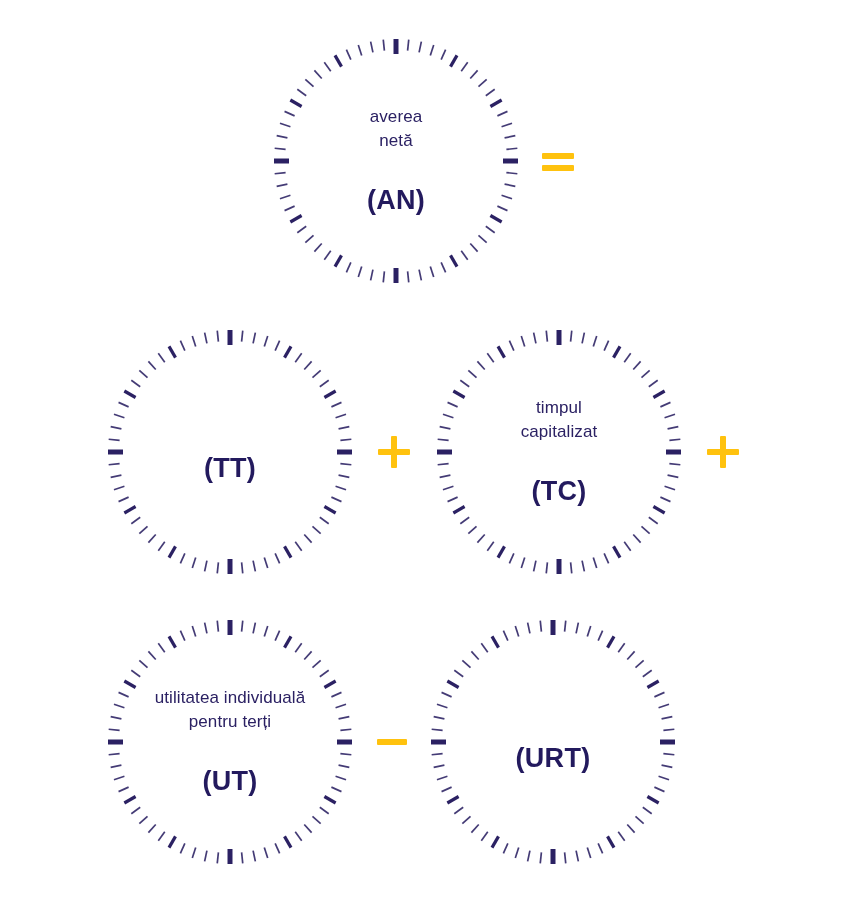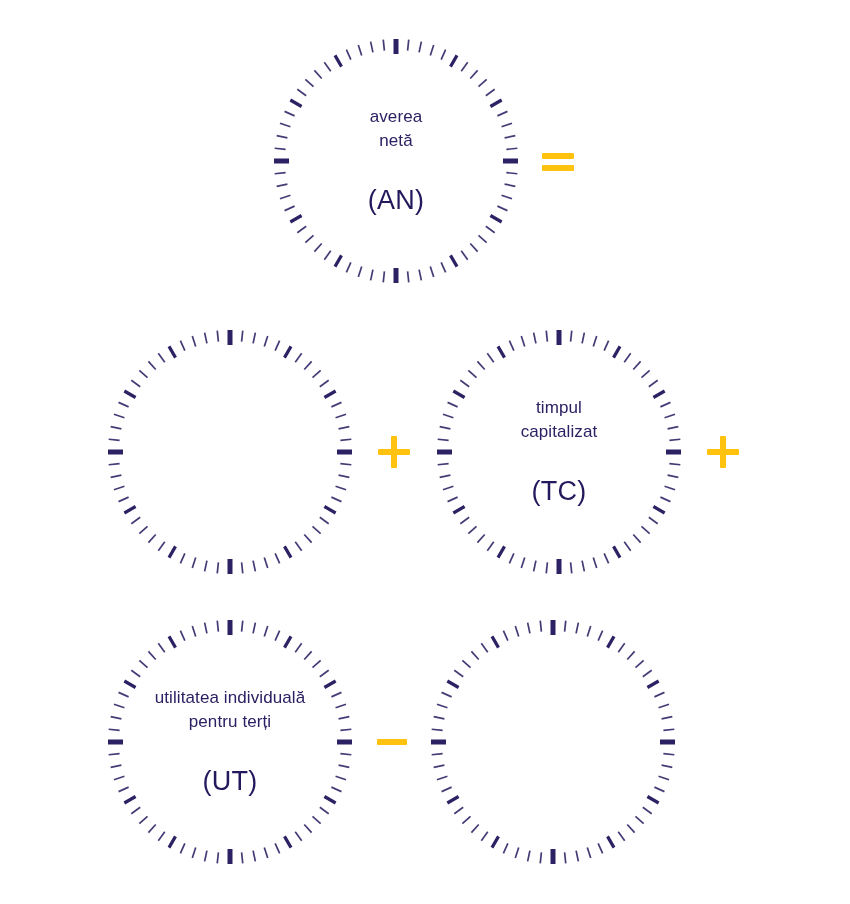--- a/index.html
+++ b/index.html
@@ -48,21 +48,21 @@
     font-size: 17px;
     line-height: 1.42;
     font-weight: 400;
     letter-spacing: 0.1px;
     white-space: pre-line;
   }
 
   .node-abbr {
     color: #231a5e;
     font-size: 27px;
-    font-weight: 400;
+    font-weight: 700;
     letter-spacing: 0.3px;
     margin-top: 32px;
   }
 
   .op {
     position: absolute;
     transform: translate(-50%, -50%);
     color: #ffc20e;
     font-weight: 700;
     line-height: 1;
@@ -235,20 +235,21 @@
           <line x1="51.73" y1="43.51" x2="44.37" y2="35.34" stroke="#2b2163" stroke-width="1.7" stroke-linecap="butt" opacity="0.88"></line>
           <line x1="60.76" y1="36.20" x2="54.29" y2="27.30" stroke="#2b2163" stroke-width="1.7" stroke-linecap="butt" opacity="0.88"></line>
           <line x1="71.50" y1="31.60" x2="65.00" y2="20.34" stroke="#2b2163" stroke-width="3.2" stroke-linecap="butt" opacity="1"></line>
           <line x1="80.85" y1="24.60" x2="76.38" y2="14.55" stroke="#2b2163" stroke-width="1.7" stroke-linecap="butt" opacity="0.88"></line>
           <line x1="91.70" y1="20.43" x2="88.30" y2="9.97" stroke="#2b2163" stroke-width="1.7" stroke-linecap="butt" opacity="0.88"></line>
           <line x1="102.92" y1="17.43" x2="100.63" y2="6.67" stroke="#2b2163" stroke-width="1.7" stroke-linecap="butt" opacity="0.88"></line>
           <line x1="114.40" y1="15.61" x2="113.25" y2="4.67" stroke="#2b2163" stroke-width="1.7" stroke-linecap="butt" opacity="0.88"></line>
         </g>
       </svg>
       <div class="node-labels">
+        <div class="node-abbr">(TT)</div>
       </div>
     </div>
     <div class="node" style="left: 559px; top: 452px;">
       <svg width="252" height="252" viewBox="0 0 252 252">
         <g>
           <line x1="126.00" y1="19.00" x2="126.00" y2="4.00" stroke="#2b2163" stroke-width="5" stroke-linecap="butt" opacity="1"></line>
           <line x1="137.60" y1="15.61" x2="138.75" y2="4.67" stroke="#2b2163" stroke-width="1.7" stroke-linecap="butt" opacity="0.88"></line>
           <line x1="149.08" y1="17.43" x2="151.37" y2="6.67" stroke="#2b2163" stroke-width="1.7" stroke-linecap="butt" opacity="0.88"></line>
           <line x1="160.30" y1="20.43" x2="163.70" y2="9.97" stroke="#2b2163" stroke-width="1.7" stroke-linecap="butt" opacity="0.88"></line>
           <line x1="171.15" y1="24.60" x2="175.62" y2="14.55" stroke="#2b2163" stroke-width="1.7" stroke-linecap="butt" opacity="0.88"></line>
@@ -445,20 +446,21 @@
           <line x1="51.73" y1="43.51" x2="44.37" y2="35.34" stroke="#2b2163" stroke-width="1.7" stroke-linecap="butt" opacity="0.88"></line>
           <line x1="60.76" y1="36.20" x2="54.29" y2="27.30" stroke="#2b2163" stroke-width="1.7" stroke-linecap="butt" opacity="0.88"></line>
           <line x1="71.50" y1="31.60" x2="65.00" y2="20.34" stroke="#2b2163" stroke-width="3.2" stroke-linecap="butt" opacity="1"></line>
           <line x1="80.85" y1="24.60" x2="76.38" y2="14.55" stroke="#2b2163" stroke-width="1.7" stroke-linecap="butt" opacity="0.88"></line>
           <line x1="91.70" y1="20.43" x2="88.30" y2="9.97" stroke="#2b2163" stroke-width="1.7" stroke-linecap="butt" opacity="0.88"></line>
           <line x1="102.92" y1="17.43" x2="100.63" y2="6.67" stroke="#2b2163" stroke-width="1.7" stroke-linecap="butt" opacity="0.88"></line>
           <line x1="114.40" y1="15.61" x2="113.25" y2="4.67" stroke="#2b2163" stroke-width="1.7" stroke-linecap="butt" opacity="0.88"></line>
         </g>
       </svg>
       <div class="node-labels">
+        <div class="node-abbr">(URT)</div>
       </div>
     </div>
     <div class="op op-equals" aria-label="=" style="left: 558px; top: 161px;">
       <span class="op-glyph">
         <i></i>
         <i></i>
       </span>
     </div>
     <div class="op op-plus" aria-label="+" style="left: 394px; top: 452px;">
       <span class="op-glyph">

